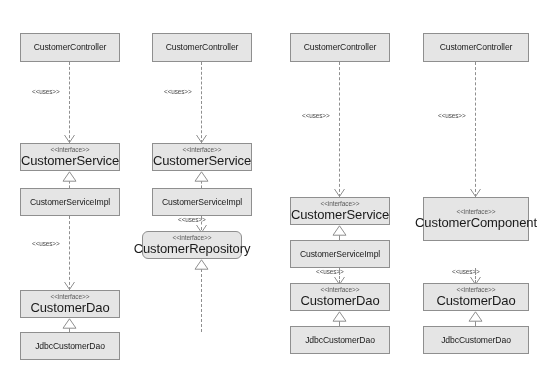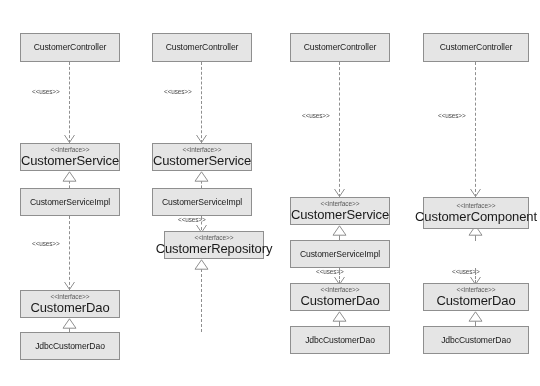--- a/index.html
+++ b/index.html
@@ -173,21 +173,21 @@
   </div>
 
   <div class="edge-line" style="left:201px; top:216px; height:14px;"></div>
   <div class="arrow-open" style="left:195px; top:224px;">
     <svg width="13" height="10" viewBox="0 0 13 10">
       <path d="M1.5 1 L6.5 8.5 L11.5 1" fill="none" stroke="#8f8f8f" stroke-width="1"></path>
     </svg>
   </div>
   <div class="edge-label" style="left:178px; top:216px;">&lt;&lt;uses&gt;&gt;</div>
 
-  <div class="node" style="left:164px; top:231px; width:100px; height:28px;">
+  <div class="node" style="left:142px; top:231px; width:100px; height:28px;border-radius:6px;">
     <div class="stereotype">&lt;&lt;interface&gt;&gt;</div>
     <div class="nodename">CustomerRepository</div>
   </div>
 
   <div class="arrow-triangle" style="left:194px; top:259px;">
     <svg width="15" height="11" viewBox="0 0 15 11">
       <path d="M7.5 0.8 L14 10.2 L1 10.2 Z" fill="#ffffff" stroke="#8f8f8f" stroke-width="1"></path>
     </svg>
   </div>
   <div class="edge-line" style="left:201px; top:269px; height:63px;"></div>
@@ -250,21 +250,21 @@
   </div>
 
   <div class="edge-line" style="left:475px; top:62px; height:135px;"></div>
   <div class="arrow-open" style="left:469px; top:188px;">
     <svg width="13" height="10" viewBox="0 0 13 10">
       <path d="M1.5 1 L6.5 8.5 L11.5 1" fill="none" stroke="#8f8f8f" stroke-width="1"></path>
     </svg>
   </div>
   <div class="edge-label" style="left:438px; top:112px;">&lt;&lt;uses&gt;&gt;</div>
 
-  <div class="node" style="left:423px; top:197px; width:106px; height:32px;">
+  <div class="node" style="left:423px; top:197px; width:106px; height:44px;">
     <div class="stereotype">&lt;&lt;interface&gt;&gt;</div>
     <div class="nodename">CustomerComponent</div>
   </div>
 
   <div class="arrow-triangle" style="left:468px; top:225px;">
     <svg width="15" height="11" viewBox="0 0 15 11">
       <path d="M7.5 0.8 L14 10.2 L1 10.2 Z" fill="#ffffff" stroke="#8f8f8f" stroke-width="1"></path>
     </svg>
   </div>
   <div class="edge-line" style="left:475px; top:235px; height:6px;"></div>

